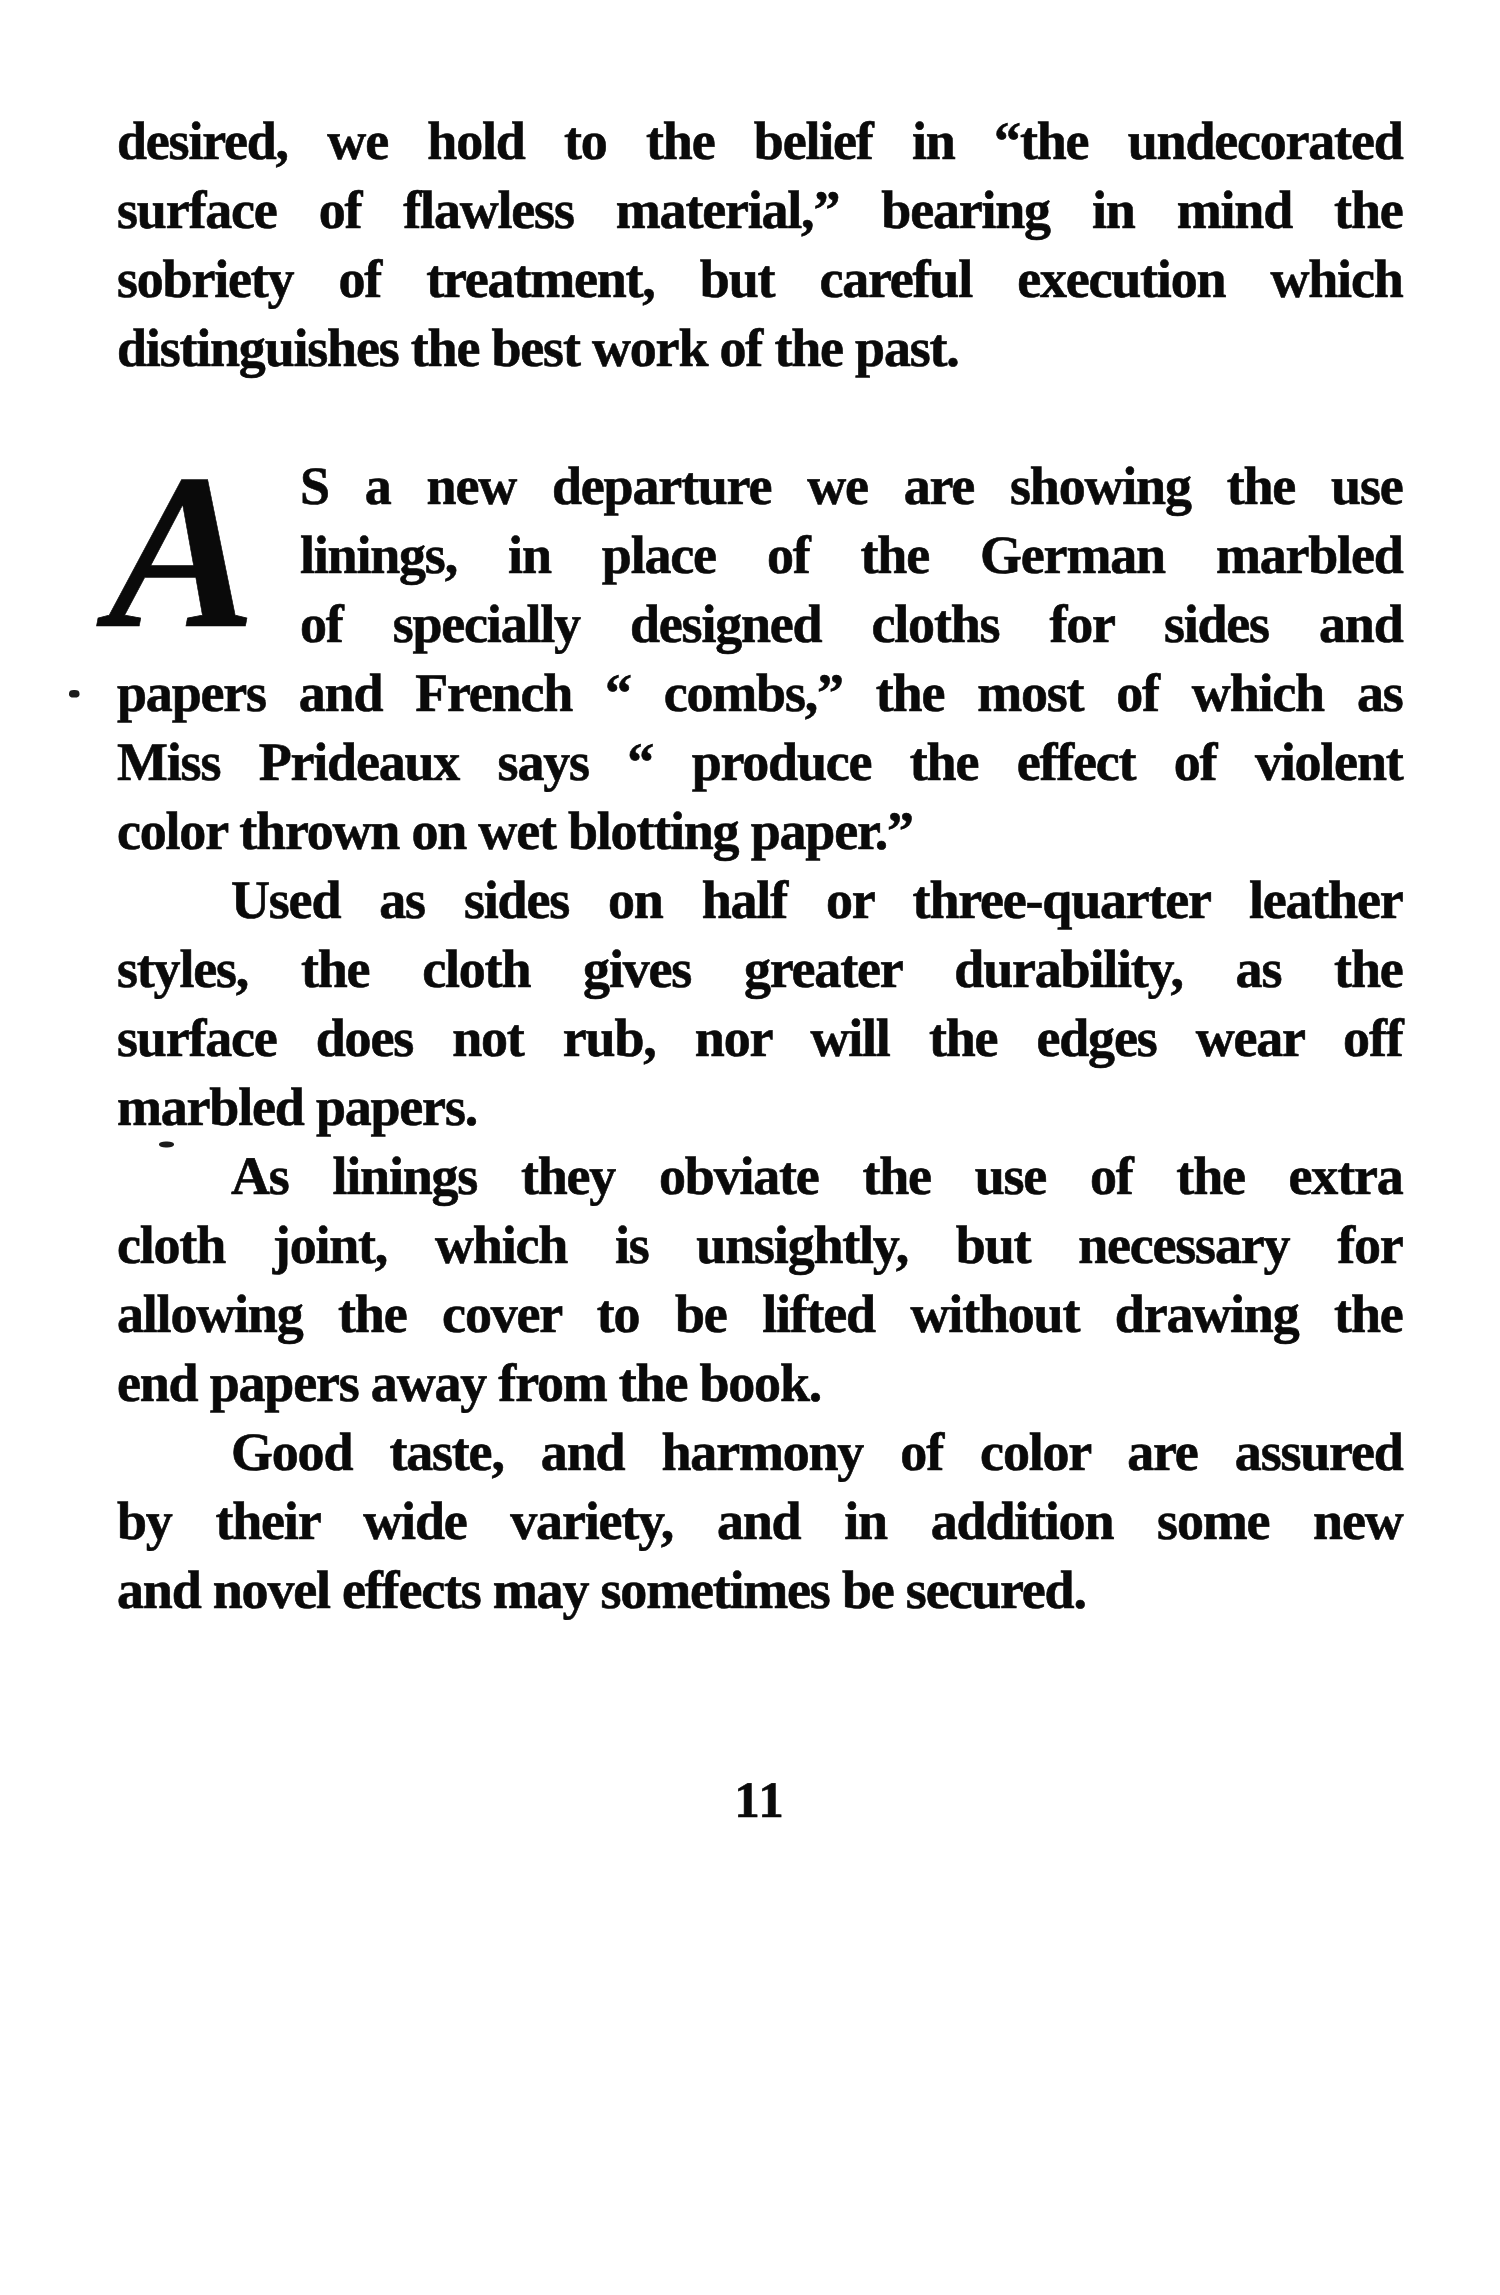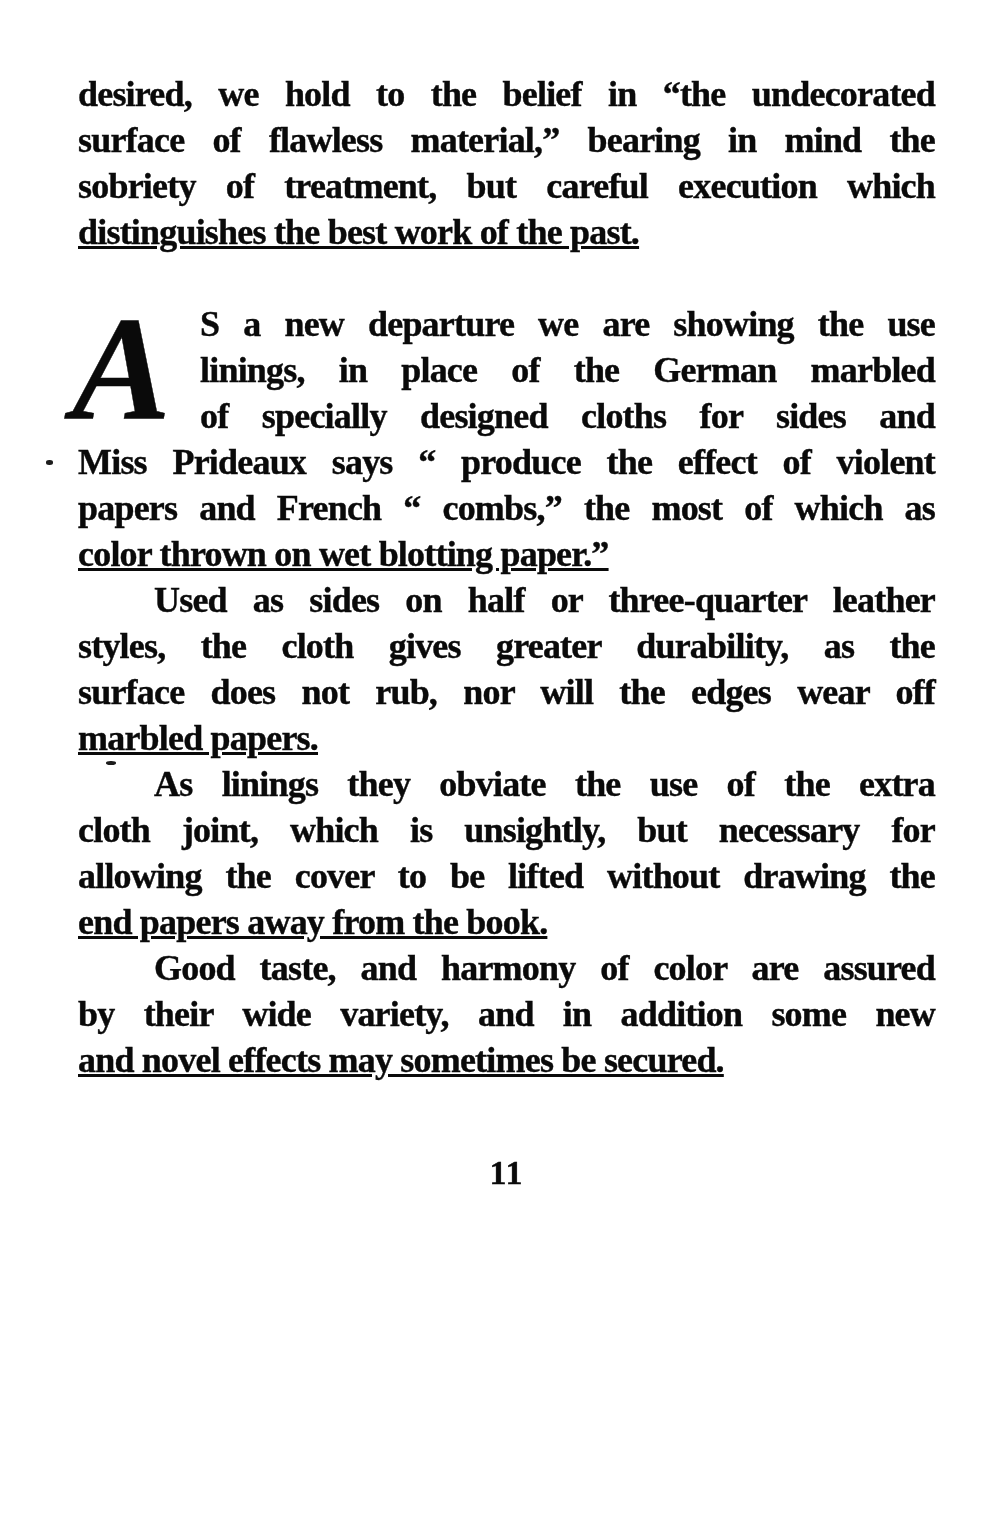--- a/index.html
+++ b/index.html
@@ -27,38 +27,37 @@
   .paragraph { }
   .paragraph.dropcap { margin-top: 46px; }
   .line {
     text-align: justify;
     text-align-last: justify;
     white-space: nowrap;
     height: 46px;
   }
   .line.final {
     text-align-last: left;
-    text-decoration: underline;
   }
   .line.indent {
     text-indent: 76px;
   }
   .drop-cap {
     float: left;
     width: 122px;
     height: 138px;
     font-style: italic;
     font-weight: 700;
     font-size: 148px;
     line-height: 134px;
     letter-spacing: 0;
     text-indent: -6px;
   }
   .page-number {
-    margin-top: 70px;
+    margin-top: 98px;
     padding-left: 13px; 
     text-align: center;
     font-size: 34px;
     line-height: 40px;
     letter-spacing: 1px;
   }
   .speck {
     position: absolute;
     background: #1c1c1c;
     border-radius: 45%;
@@ -77,22 +76,22 @@
         <div class="line">desired, we hold to the belief in “the undecorated</div>
         <div class="line">surface of flawless material,” bearing in mind the</div>
         <div class="line">sobriety of treatment, but careful execution which</div>
         <div class="line final">distinguishes the best work of the past.</div>
       </div>
       <div class="paragraph dropcap">
         <div class="drop-cap">A</div>
         <div class="line">S a new departure we are showing the use</div>
         <div class="line">linings, in place of the German marbled</div>
         <div class="line">of specially designed cloths for sides and</div>
+        <div class="line">papers and French “ combs,” the most of which as</div>
         <div class="line">Miss Prideaux says “ produce the effect of violent</div>
-        <div class="line">papers and French “ combs,” the most of which as</div>
         <div class="line final">color thrown on wet blotting paper.”</div>
       </div>
       <div class="paragraph indent">
         <div class="line indent">Used as sides on half or three-quarter leather</div>
         <div class="line">styles, the cloth gives greater durability, as the</div>
         <div class="line">surface does not rub, nor will the edges wear off</div>
         <div class="line final">marbled papers.</div>
       </div>
       <div class="paragraph indent">
         <div class="line indent">As linings they obviate the use of the extra</div>

